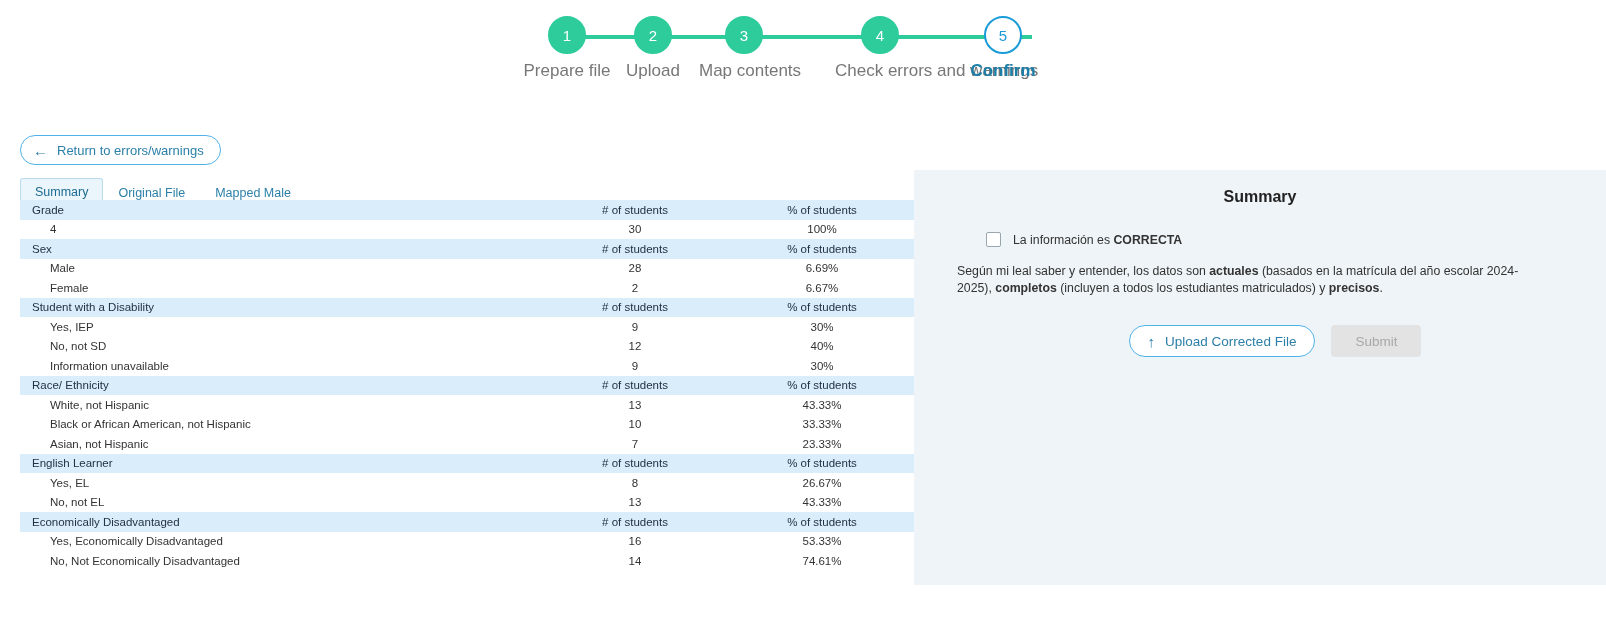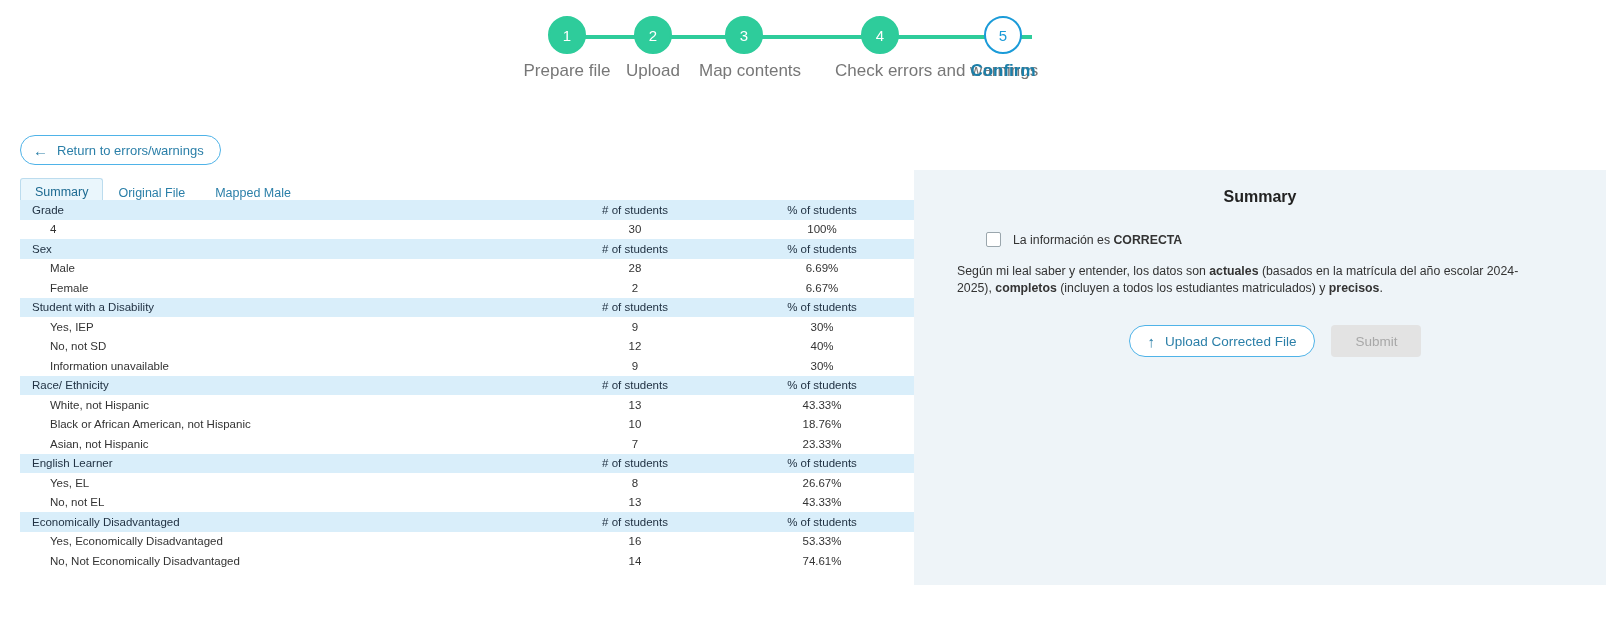--- a/index.html
+++ b/index.html
@@ -306,21 +306,21 @@
       <td class="c-pct">% of students</td>
     </tr>
     <tr class="row-data">
       <td class="c-label">White, not Hispanic</td>
       <td class="c-num">13</td>
       <td class="c-pct">43.33%</td>
     </tr>
     <tr class="row-data">
       <td class="c-label">Black or African American, not Hispanic</td>
       <td class="c-num">10</td>
-      <td class="c-pct">18.76%</td>
+      <td class="c-pct">33.33%</td>
     </tr>
     <tr class="row-data">
       <td class="c-label">Asian, not Hispanic</td>
       <td class="c-num">7</td>
       <td class="c-pct">23.33%</td>
     </tr>
 
     <tr class="row-group">
       <td class="c-label">English Learner</td>
       <td class="c-num"># of students</td>

